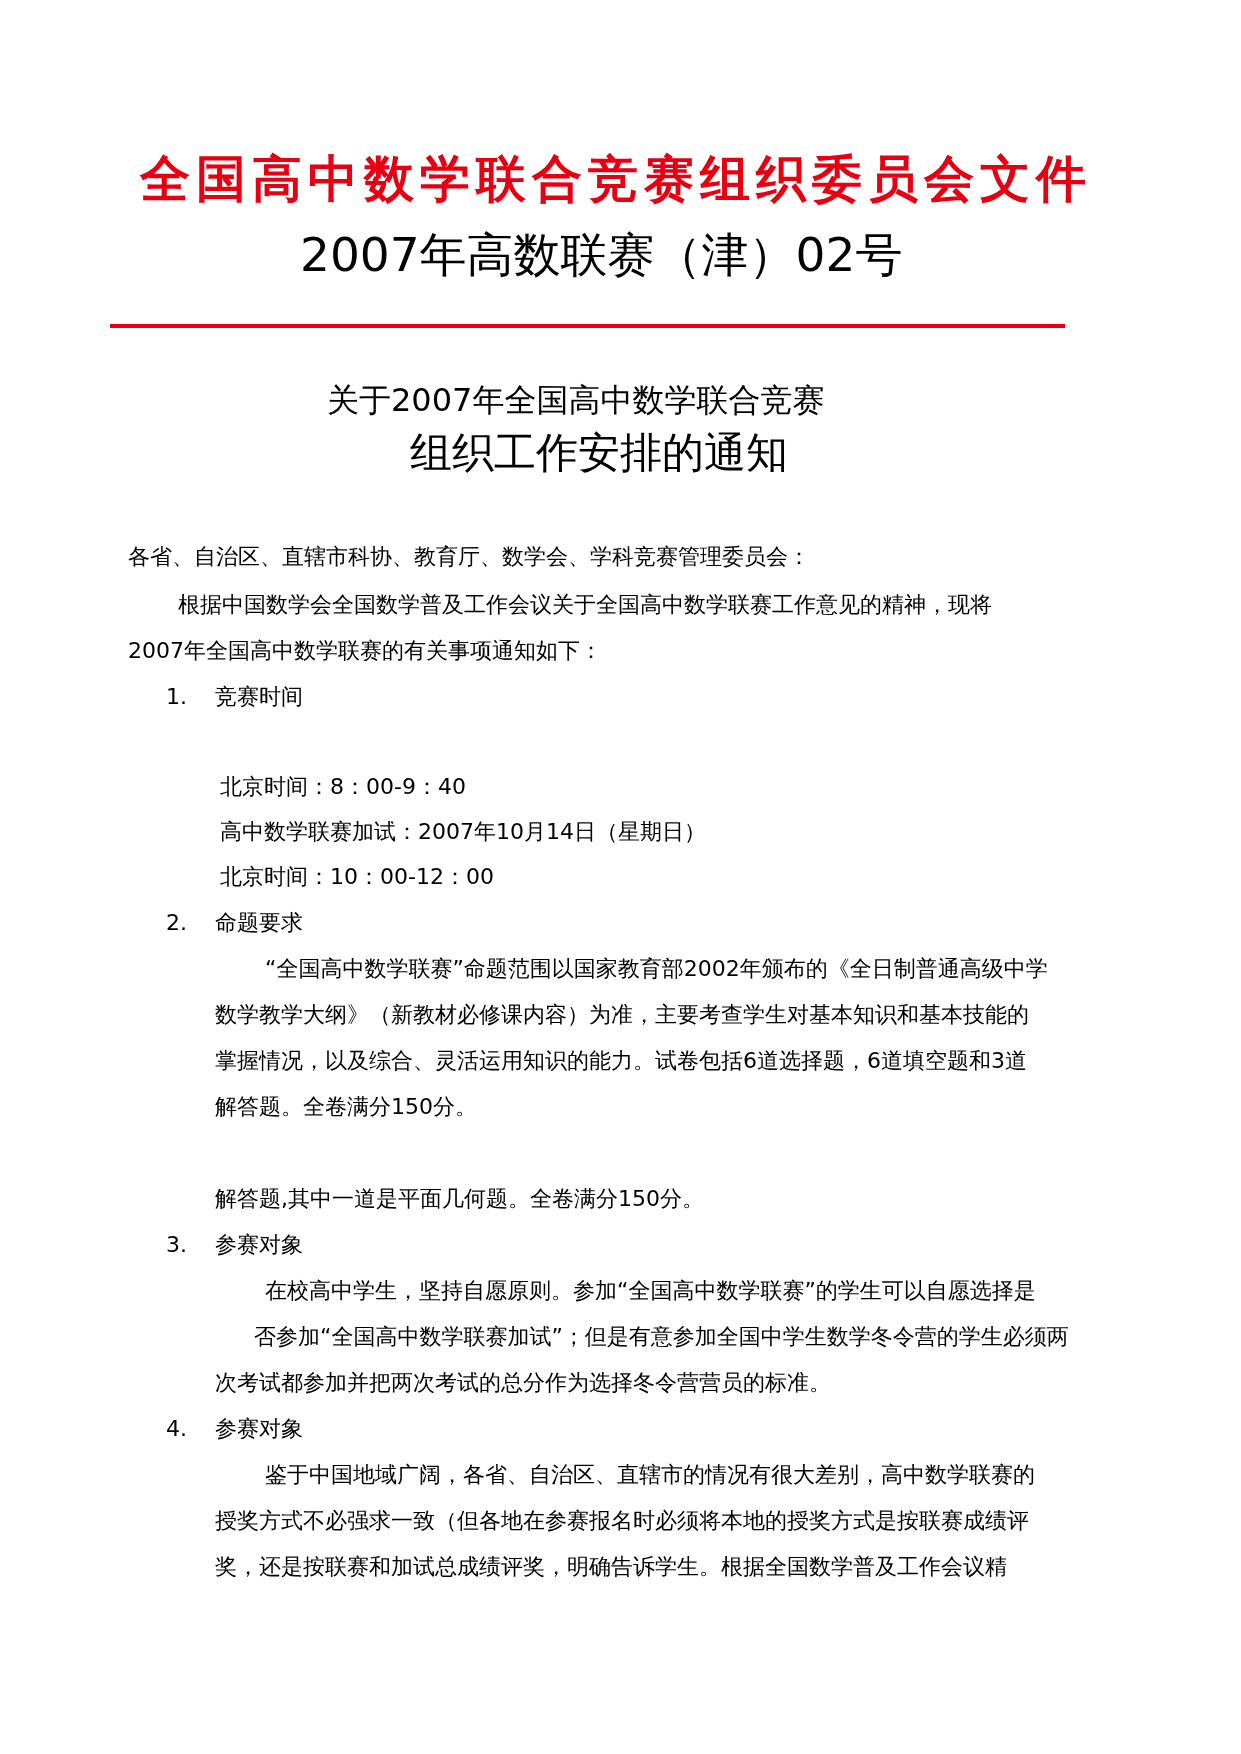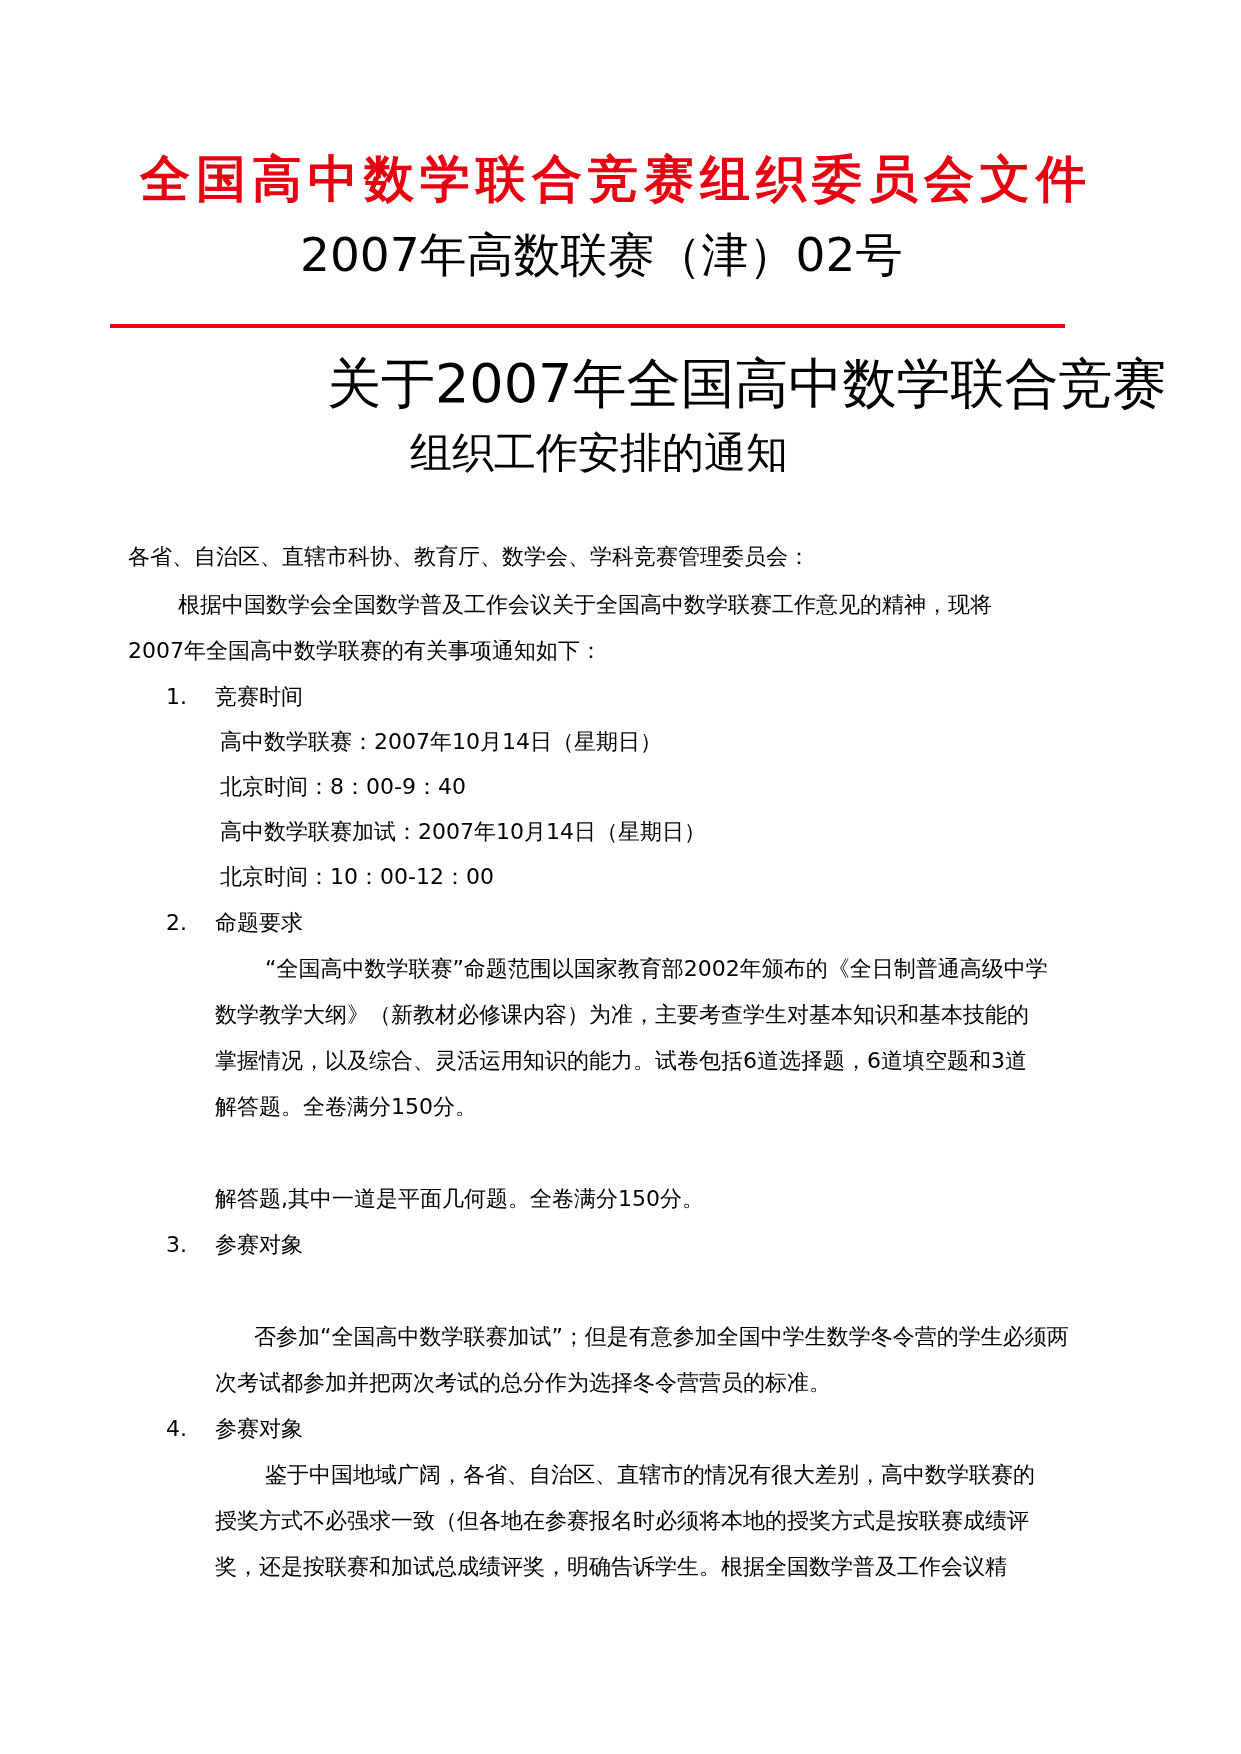--- a/index.html
+++ b/index.html
@@ -48,22 +48,22 @@
       position: absolute;
       left: 110px;
       top: 324px;
       width: 955px;
       height: 4px;
       background: #e60012;
     }
     .notice-title-1 {
       position: absolute;
       left: 327px;
-      top: 354px;
-      font-size: 54px;
+      top: 370px;
+      font-size: 32px;
       line-height: 60px;
       white-space: nowrap;
     }
     .notice-title-2 {
       position: absolute;
       left: 410px;
       top: 423px;
       font-size: 42px;
       line-height: 60px;
       white-space: nowrap;
@@ -91,35 +91,35 @@
 
   <div class="notice-title-1">关于2007年全国高中数学联合竞赛</div>
   <div class="notice-title-2">组织工作安排的通知</div>
 
   <div class="body-text" style="left:128px; top:542px;">各省、自治区、直辖市科协、教育厅、数学会、学科竞赛管理委员会：</div>
   <div class="body-text" style="left:178px; top:590px;">根据中国数学会全国数学普及工作会议关于全国高中数学联赛工作意见的精神，现将</div>
   <div class="body-text" style="left:128px; top:636px;">2007年全国高中数学联赛的有关事项通知如下：</div>
 
   <div class="num" style="left:166px; top:682px;">1.</div>
   <div class="body-text" style="left:215px; top:682px;">竞赛时间</div>
-  <div class="body-text" style="left:220px; top:727px;">高中数学联赛：2007年10月14日（星期日）</div>
   <div class="body-text" style="left:220px; top:772px;">北京时间：8：00-9：40</div>
   <div class="body-text" style="left:220px; top:817px;">高中数学联赛加试：2007年10月14日（星期日）</div>
   <div class="body-text" style="left:220px; top:862px;">北京时间：10：00-12：00</div>
 
   <div class="num" style="left:166px; top:908px;">2.</div>
   <div class="body-text" style="left:215px; top:908px;">命题要求</div>
   <div class="body-text" style="left:265px; top:954px;">“全国高中数学联赛”命题范围以国家教育部2002年颁布的《全日制普通高级中学</div>
   <div class="body-text" style="left:215px; top:1000px;">数学教学大纲》（新教材必修课内容）为准，主要考查学生对基本知识和基本技能的</div>
   <div class="body-text" style="left:215px; top:1046px;">掌握情况，以及综合、灵活运用知识的能力。试卷包括6道选择题，6道填空题和3道</div>
   <div class="body-text" style="left:215px; top:1092px;">解答题。全卷满分150分。</div>
   <div class="body-text" style="left:215px; top:1184px;">解答题,其中一道是平面几何题。全卷满分150分。</div>
 
   <div class="num" style="left:166px; top:1230px;">3.</div>
   <div class="body-text" style="left:215px; top:1230px;">参赛对象</div>
+  <div class="body-text" style="left:265px; top:1276px;">在校高中学生，坚持自愿原则。参加“全国高中数学联赛”的学生可以自愿选择是</div>
   <div class="body-text" style="left:215px; top:1322px;margin-left:39px;">否参加“全国高中数学联赛加试”；但是有意参加全国中学生数学冬令营的学生必须两</div>
   <div class="body-text" style="left:215px; top:1368px;">次考试都参加并把两次考试的总分作为选择冬令营营员的标准。</div>
 
   <div class="num" style="left:166px; top:1414px;">4.</div>
   <div class="body-text" style="left:215px; top:1414px;">参赛对象</div>
   <div class="body-text" style="left:265px; top:1460px;">鉴于中国地域广阔，各省、自治区、直辖市的情况有很大差别，高中数学联赛的</div>
   <div class="body-text" style="left:215px; top:1506px;">授奖方式不必强求一致（但各地在参赛报名时必须将本地的授奖方式是按联赛成绩评</div>
   <div class="body-text" style="left:215px; top:1552px;">奖，还是按联赛和加试总成绩评奖，明确告诉学生。根据全国数学普及工作会议精</div>
 
 </div>

